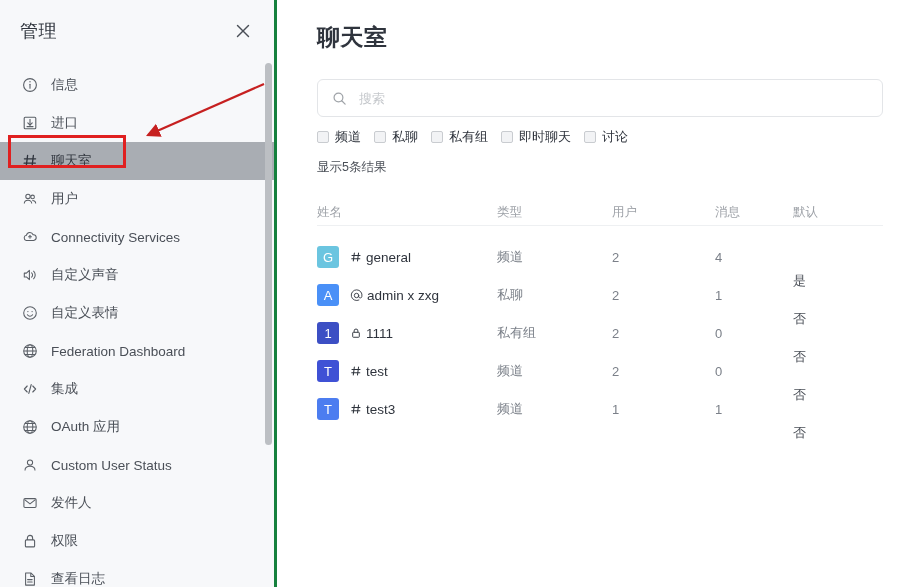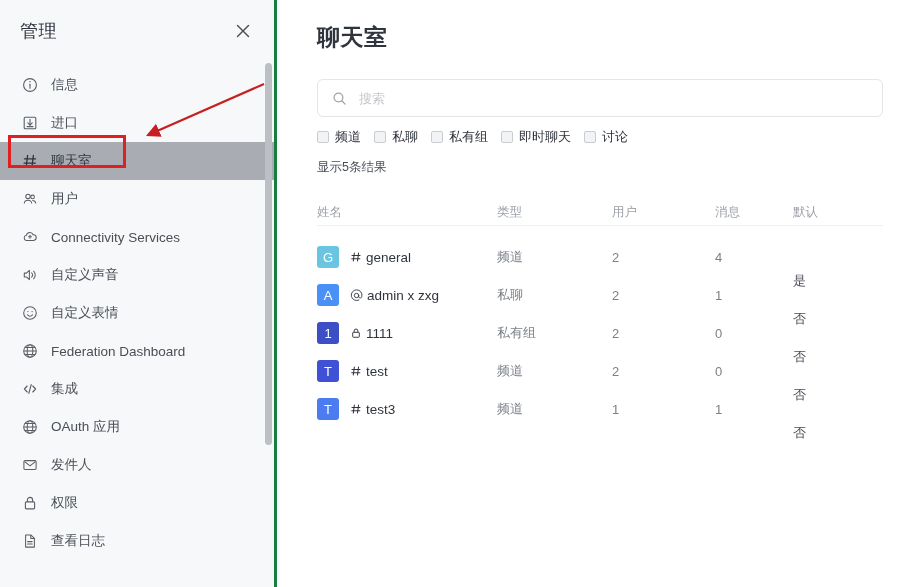--- a/index.html
+++ b/index.html
@@ -377,20 +377,29 @@
             <circle cx="8" cy="8" r="6.3"></circle>
             <ellipse cx="8" cy="8" rx="2.8" ry="6.3"></ellipse>
             <line x1="1.8" y1="8" x2="14.2" y2="8"></line>
             <line x1="2.9" y1="4.5" x2="13.1" y2="4.5"></line>
             <line x1="2.9" y1="11.5" x2="13.1" y2="11.5"></line>
           </svg>
         </span>
         <span class="nav-label">OAuth 应用</span>
       </div>
 
+      <div class="nav-item">
+        <span class="nav-icon">
+          <svg width="16" height="16" viewBox="0 0 16 16" fill="none" stroke="currentColor" stroke-width="1.05">
+            <circle cx="8" cy="5.5" r="2.6"></circle>
+            <path d="M3 13.4c0-2.6 2.2-4.1 5-4.1s5 1.5 5 4.1"></path>
+          </svg>
+        </span>
+        <span class="nav-label">Custom User Status</span>
+      </div>
 
       <div class="nav-item">
         <span class="nav-icon">
           <svg width="16" height="16" viewBox="0 0 16 16" fill="none" stroke="currentColor" stroke-width="1.05" stroke-linejoin="round">
             <rect x="1.9" y="3.6" width="12.2" height="8.8" rx="1.1"></rect>
             <polyline points="2.6,4.6 8,8.9 13.4,4.6"></polyline>
           </svg>
         </span>
         <span class="nav-label">发件人</span>
       </div>

